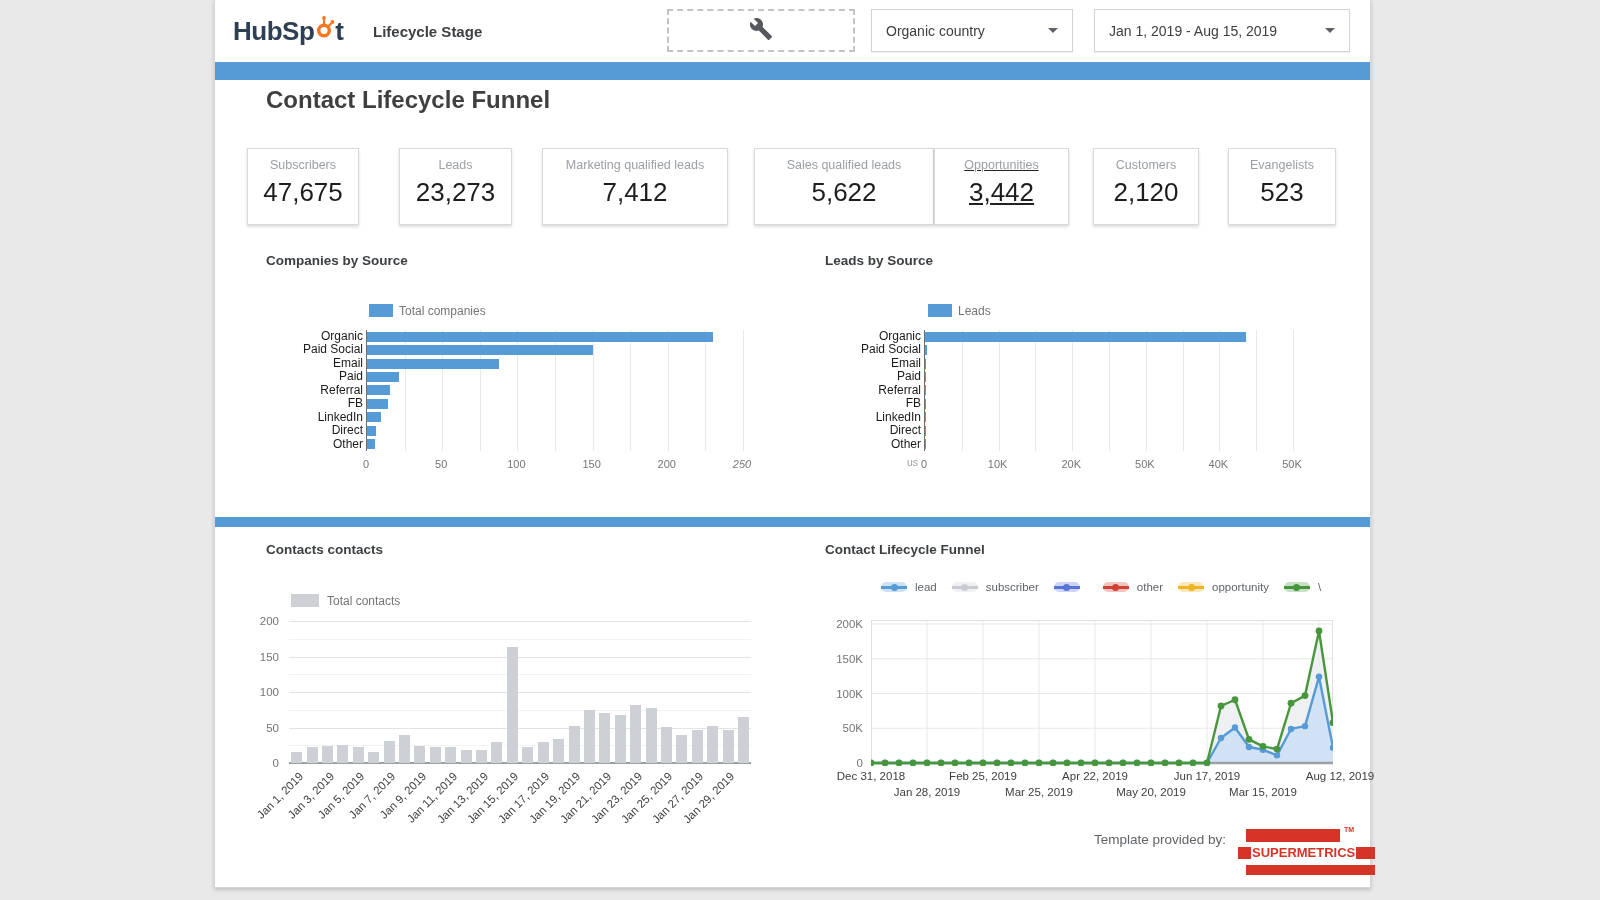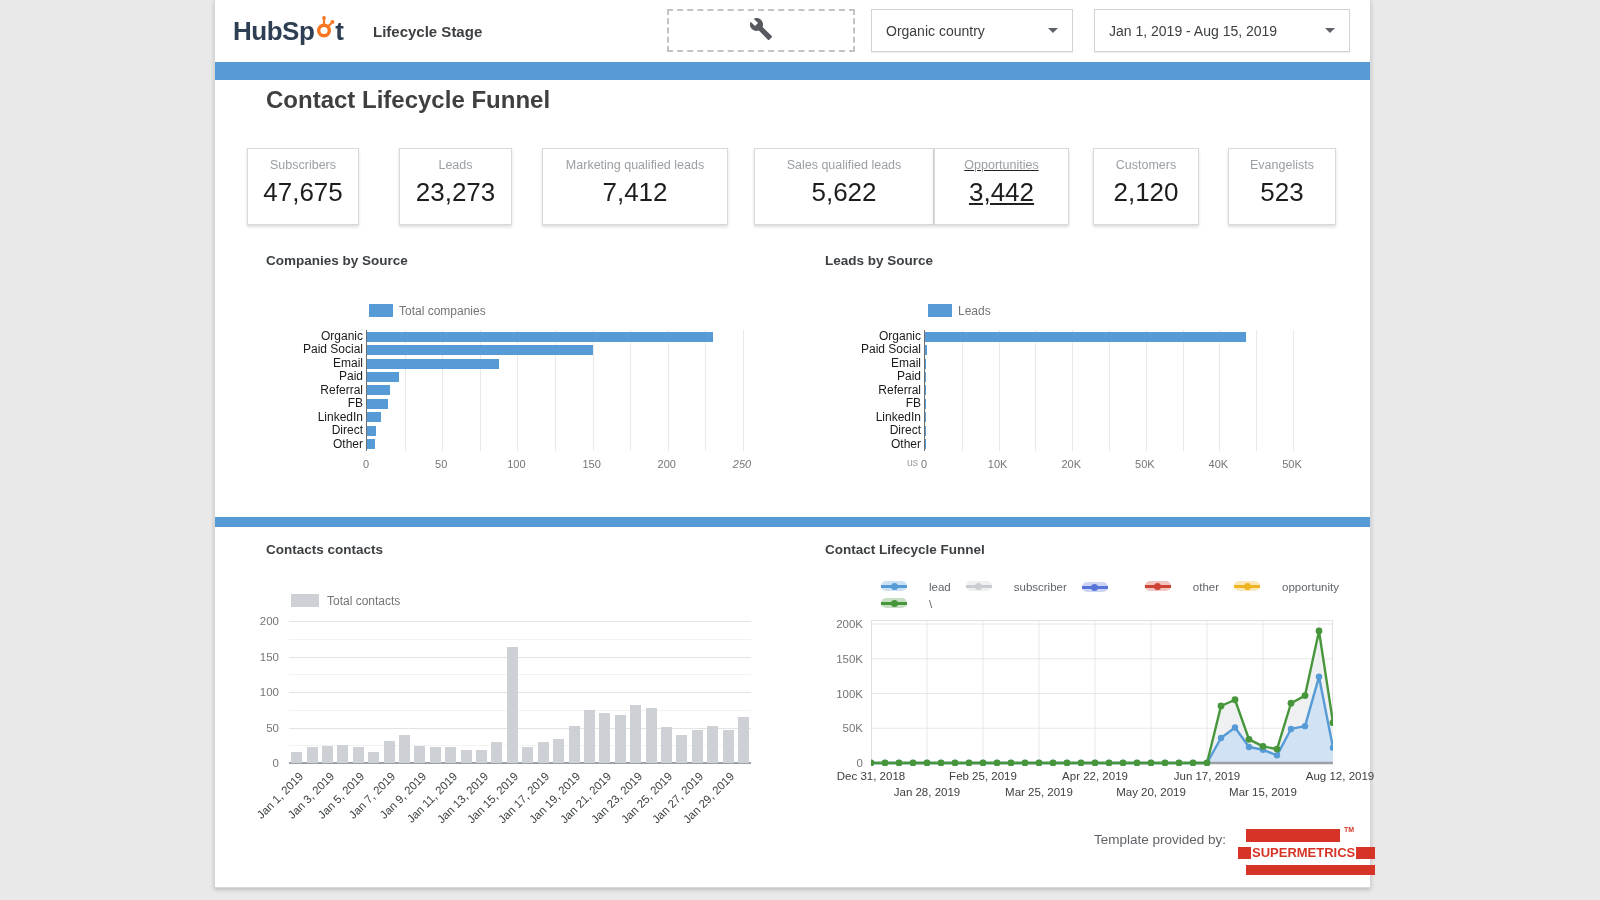--- a/index.html
+++ b/index.html
@@ -62,21 +62,21 @@
   .vbars{position:absolute;inset:0;display:flex;align-items:flex-end;}
   .vslot{flex:1;display:flex;justify-content:center;}
   .vbar{width:11px;}
   .xlabels{position:absolute;height:70px;font-size:11.5px;color:#3c4043;}
   .xlab{position:absolute;top:4px;width:95px;text-align:right;transform-origin:100% 0;
         transform:rotate(-45deg);white-space:nowrap;}
 
   
   .funnel-legend{position:absolute;left:666px;top:581px;width:464px;display:flex;flex-wrap:wrap;
                  column-gap:15px;row-gap:5px;font-size:11.5px;color:#5f6368;align-items:center;}
-  .fl-item{display:flex;align-items:flex-start;gap:22px;}
+  .fl-item{display:flex;align-items:center;gap:8px;}
   .lsw{position:relative;width:26px;height:10px;}
   .lsw .band{position:absolute;inset:0;border-radius:5px;opacity:.3;}
   .lsw .line{position:absolute;left:0;right:0;top:3.5px;height:3px;}
   .lsw .dot{position:absolute;left:9.5px;top:1.5px;width:7px;height:7px;border-radius:50%;}
   .funnel-x{position:absolute;left:656px;width:462px;font-size:11.5px;color:#3c4043;}
 
   
   .footer-text{position:absolute;left:879px;top:832px;font-size:13.5px;color:#5f6368;}
   .sm-logo{position:absolute;left:1023px;top:826px;width:137px;height:54px;}
   .sm-top{position:absolute;left:8px;top:3px;width:94px;height:13px;}

